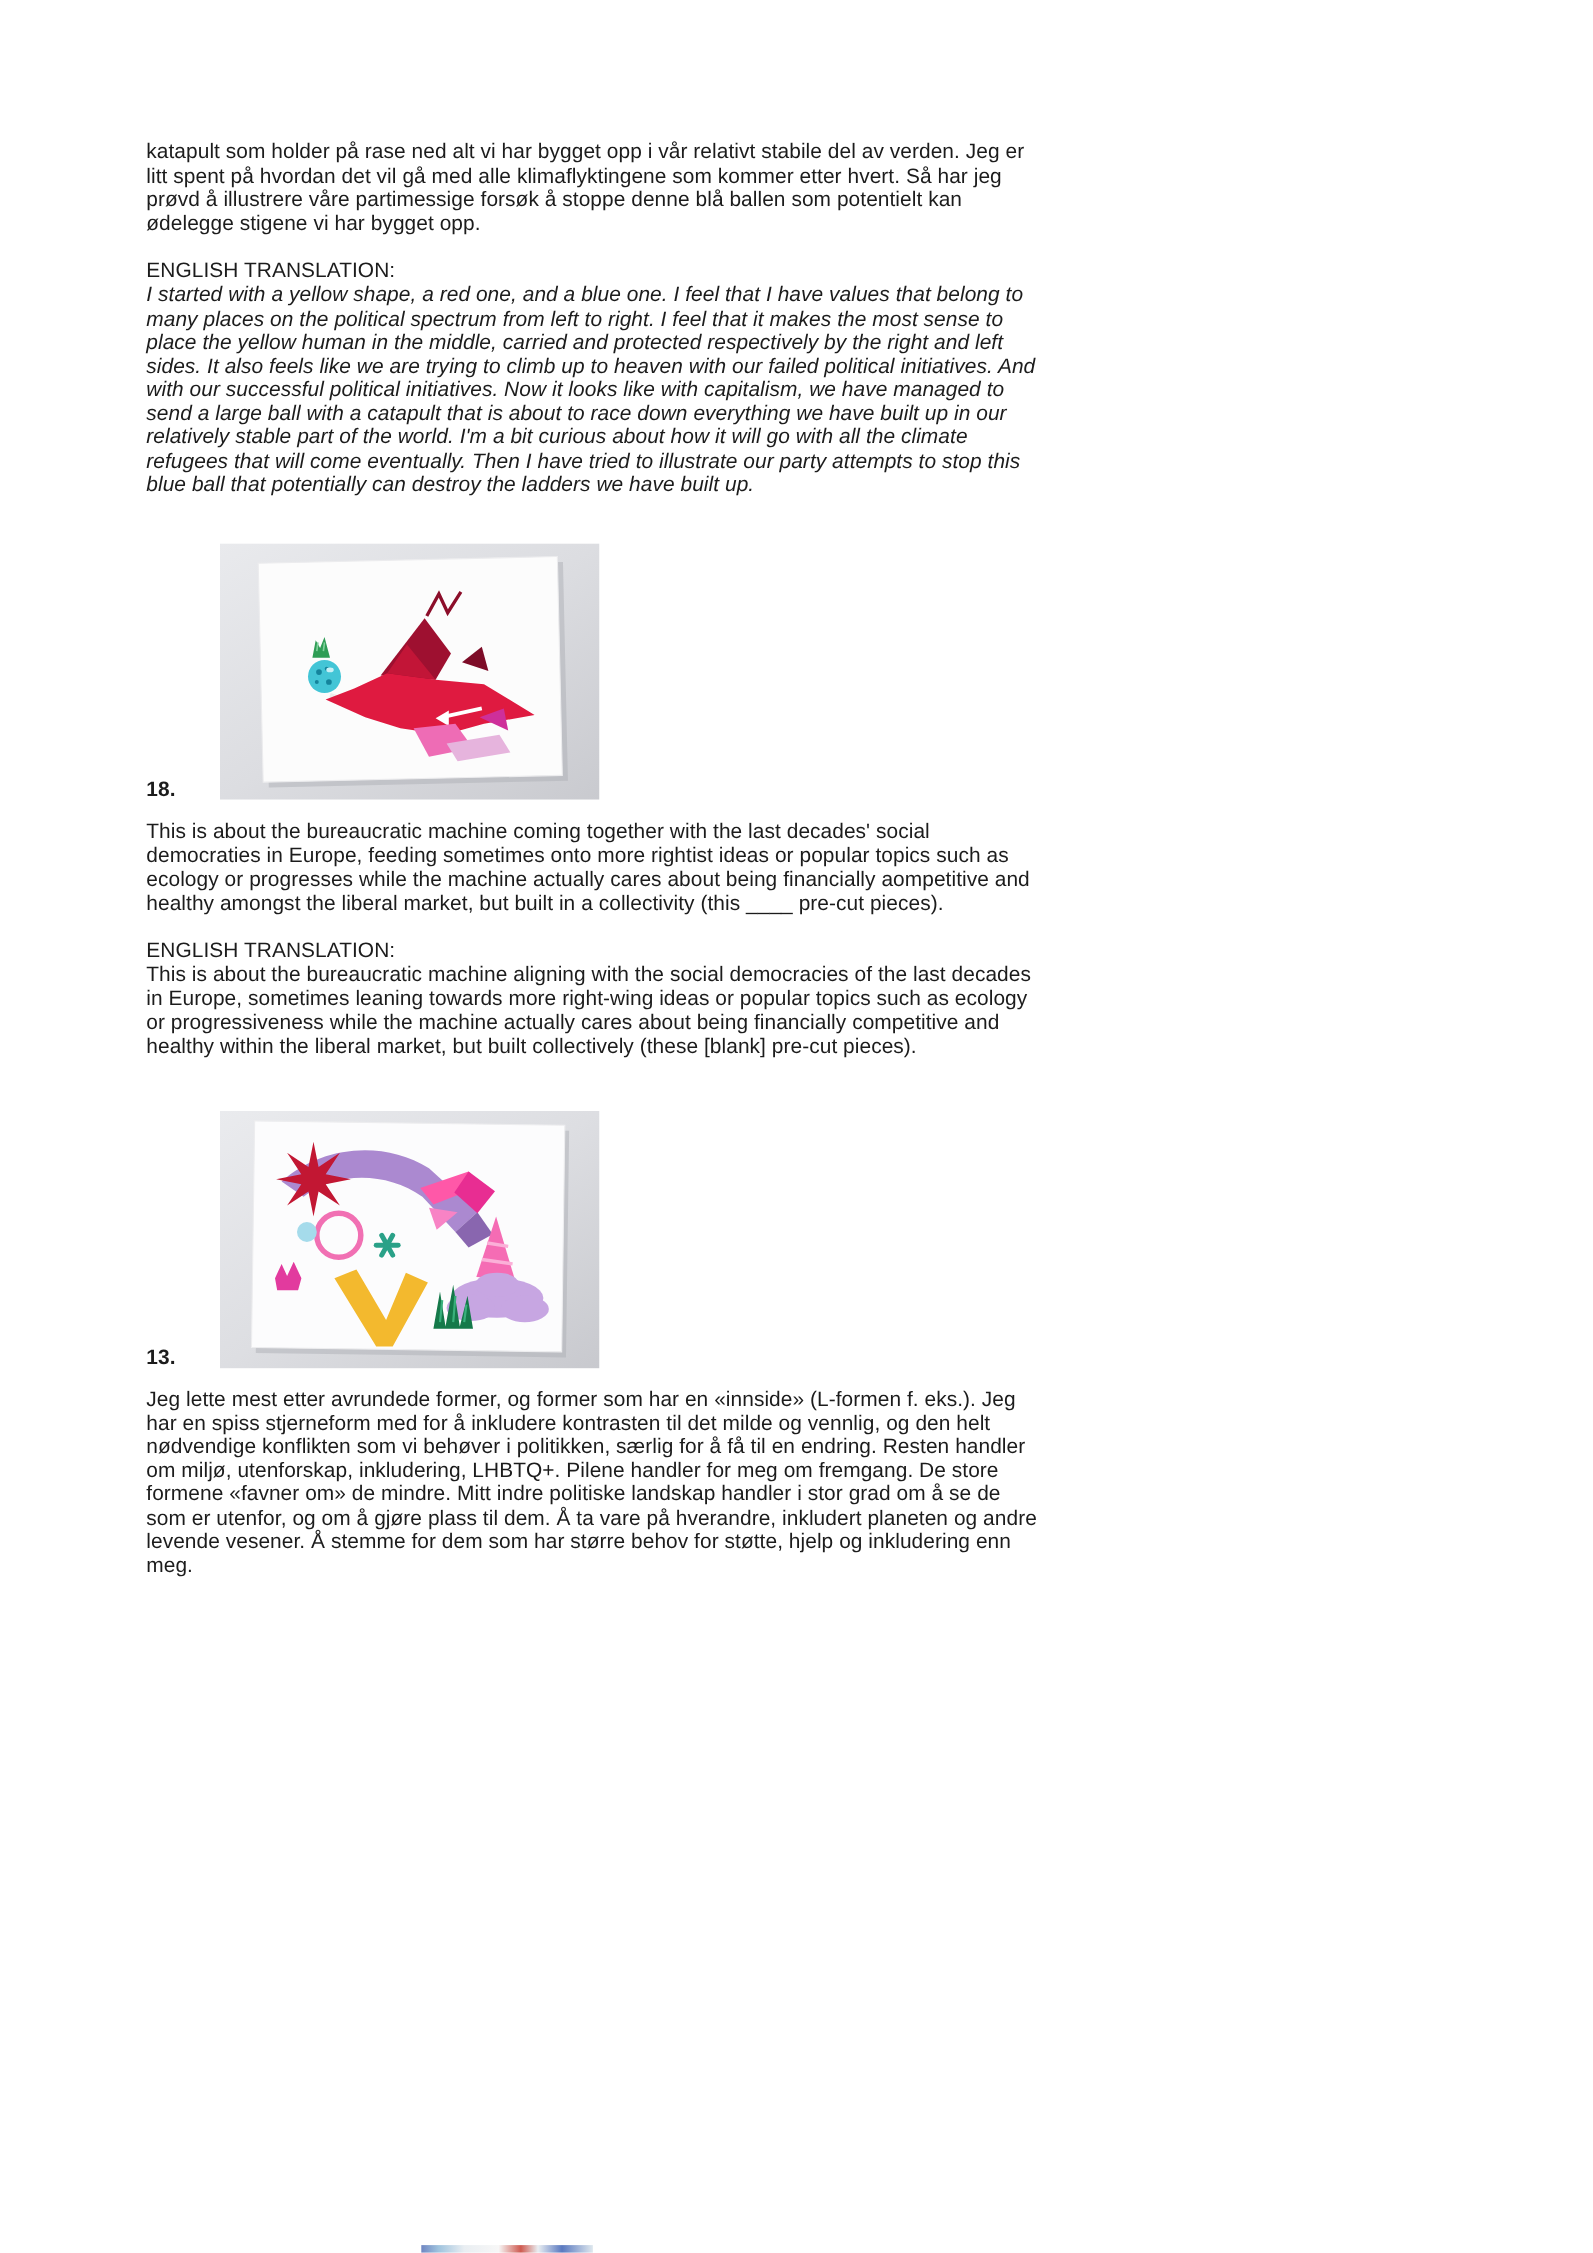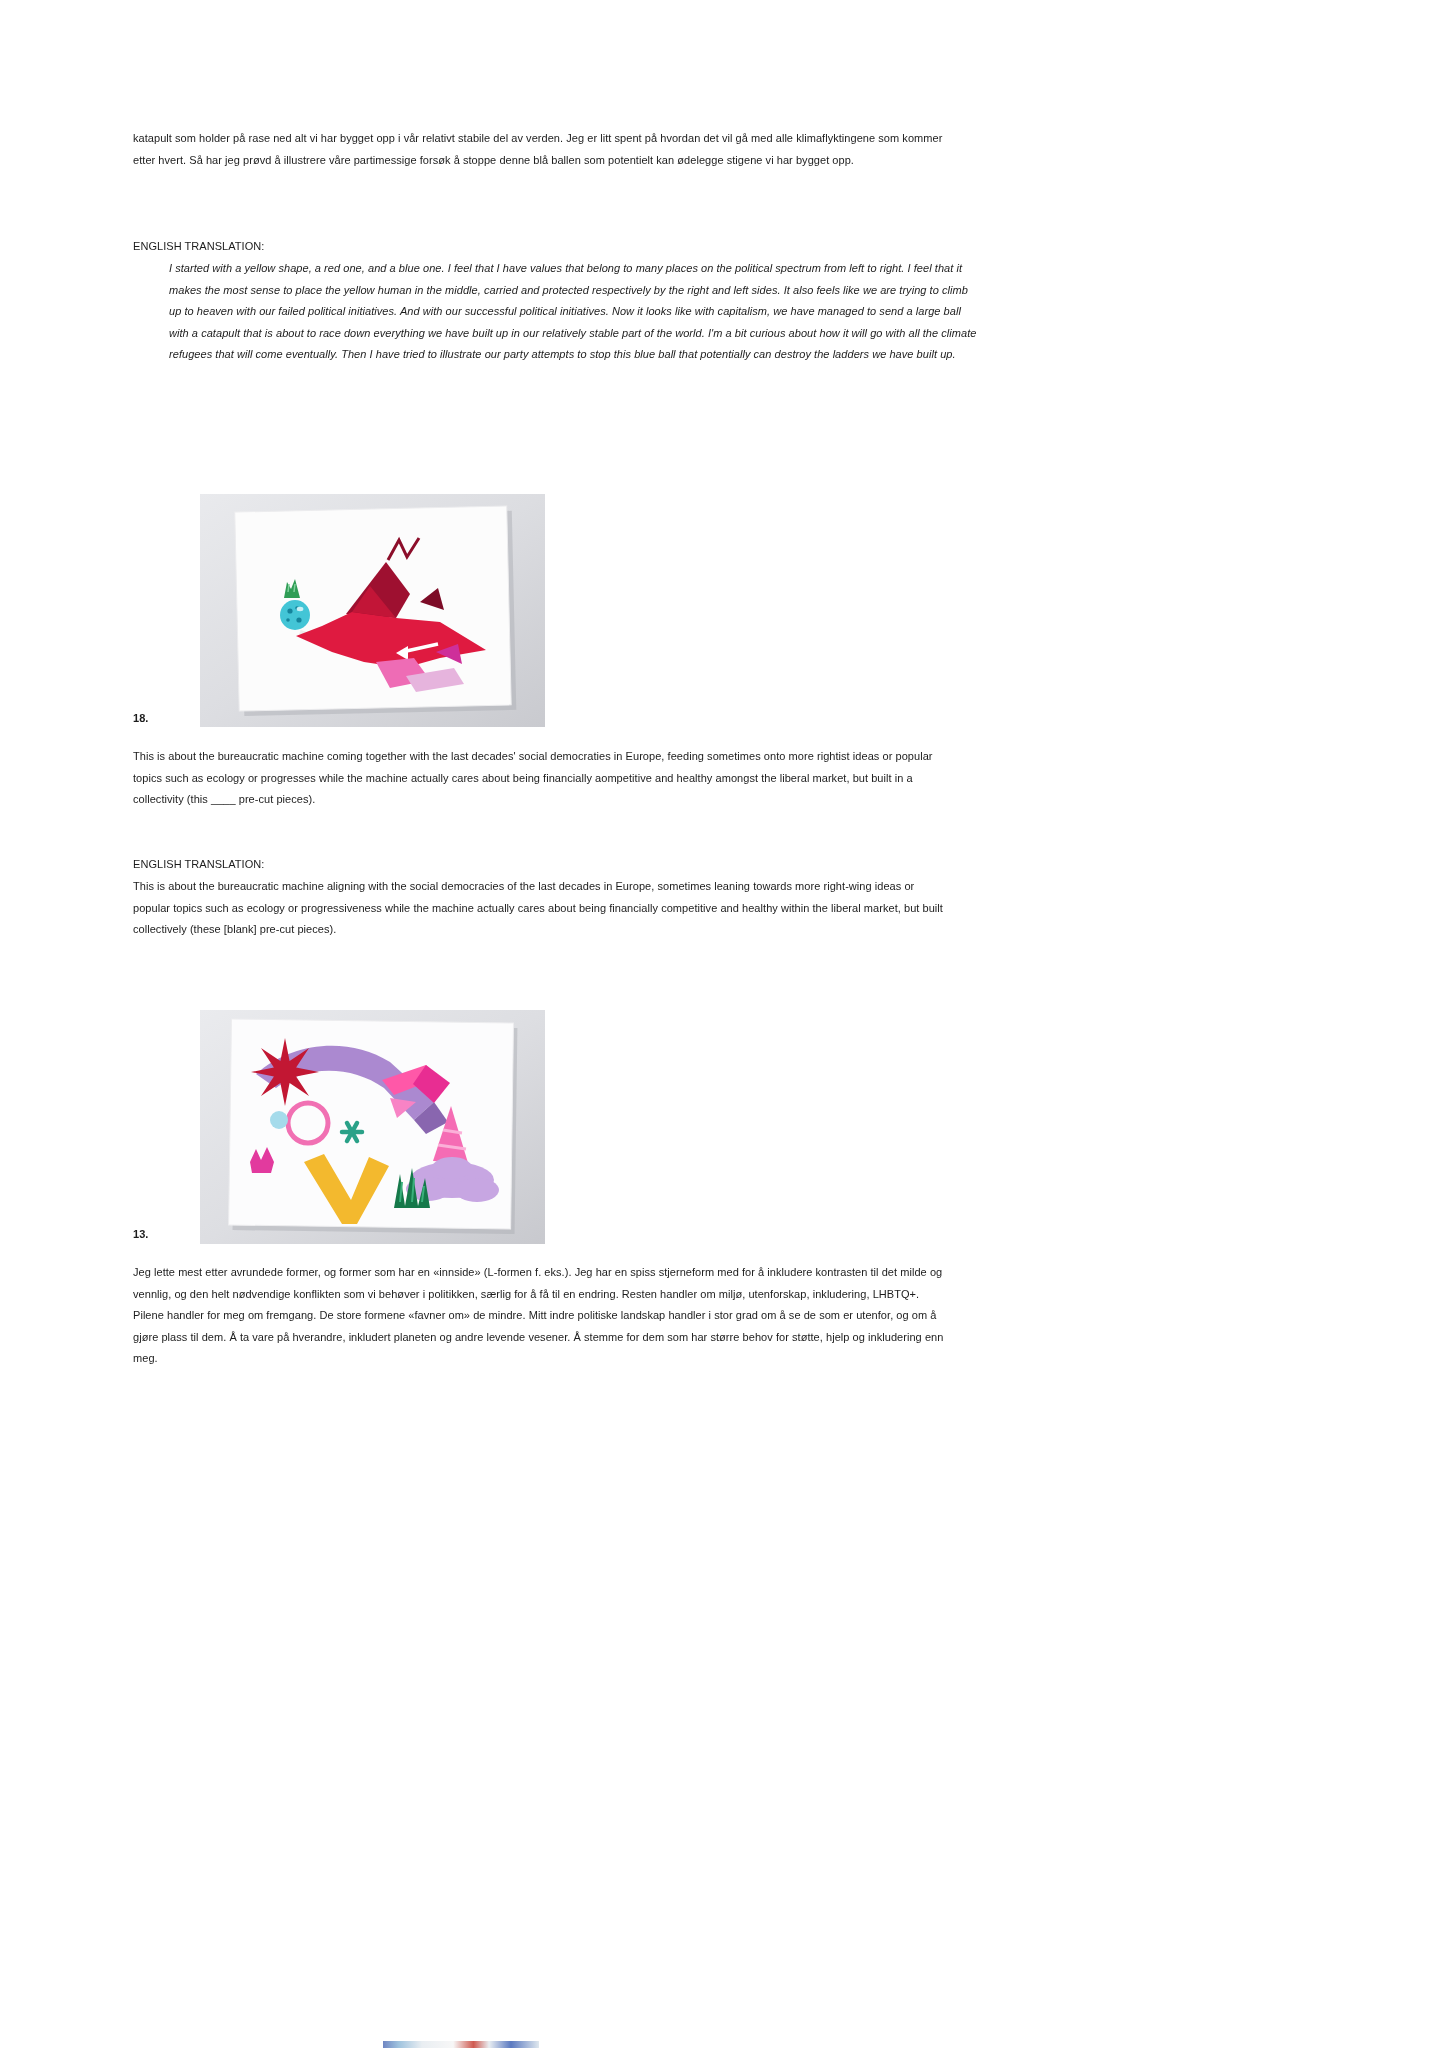--- a/index.html
+++ b/index.html
@@ -11,26 +11,26 @@
     background: #ffffff;
     font-family: "Liberation Sans", sans-serif;
     color: #1c1c1c;
     overflow: hidden;
   }
   .text {
     position: absolute;
     left: 133px;
     width: 812px;
     margin: 0;
-    font-size: 11px;
+    font-size: 19px;
     line-height: 21.5px;
     letter-spacing: 0.05px;
     white-space: pre-wrap;
   }
-  .italic { font-style: italic; margin-left: 36px; }
+  .italic { font-style: italic; }
   .bold   { font-weight: 700; }
   figure.photo {
     position: absolute;
     left: 200px;
     width: 345px;
     margin: 0;
     padding: 0;
   }
   figure.photo svg { display: block; width: 345px; height: auto; }
   .sliver {

